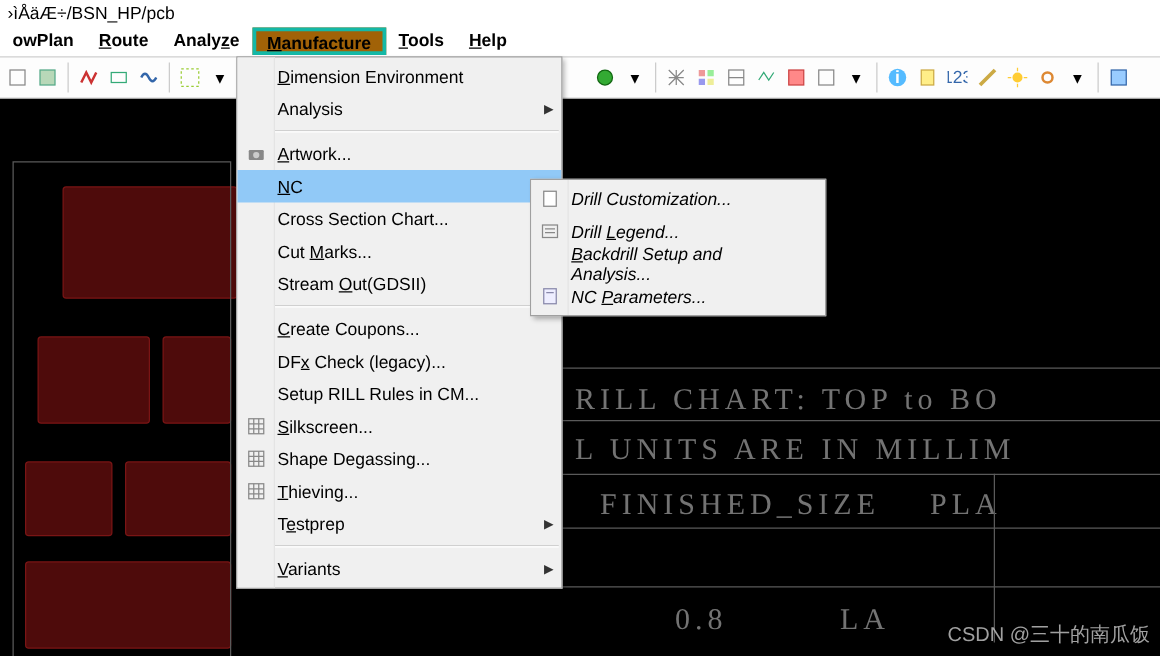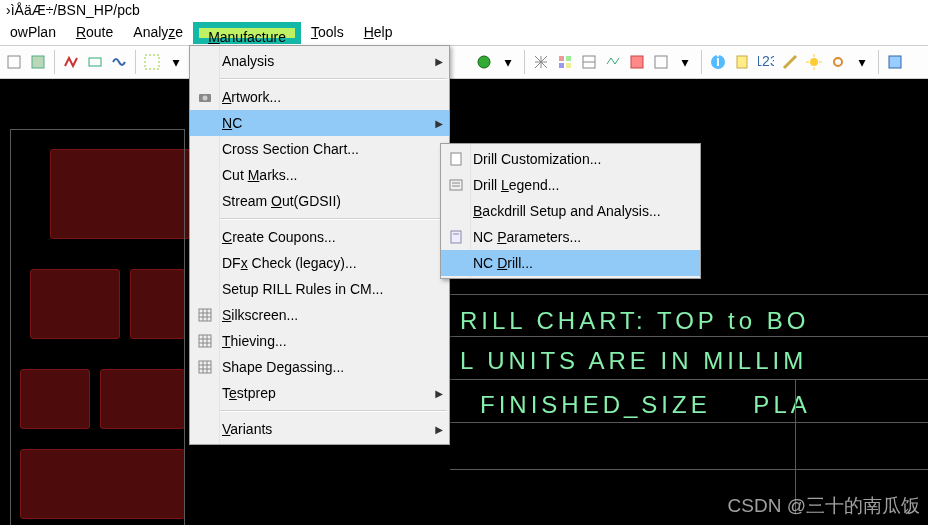--- a/index.html
+++ b/index.html
@@ -1,40 +1,40 @@
 <!DOCTYPE html>
 <html><head>
 <meta charset="utf-8">
 <style>
 * { margin:0; padding:0; box-sizing:border-box; font-family:"Segoe UI",Tahoma,sans-serif; font-size:14px; }
 body { width:928px; height:525px; background:#fff; overflow:hidden; position:relative; }
 .title { height:22px; padding:2px 6px; color:#000; }
 .menubar { height:23px; display:flex; background:#fff; border-bottom:1px solid transparent; padding-left:0; }
-.menubar .m { padding:2px 10px; cursor:default; }
-.menubar .m.sel { background:#bef264; border:6px solid #14b8a6; padding:1px 9px; }
+.menubar .m { padding:2px 10px; cursor:default;font-weight:bold; }
+.menubar .m.sel { background:#a16207; border:3px solid #14b8a6; padding:1px 9px; }
 .menubar .m span.ul { text-decoration:underline; }
 .toolbar { height:34px; border-top:1px solid #d0d0d0; border-bottom:1px solid #d0d0d0; display:flex; align-items:center; padding:0 4px; gap:4px; background:#fdfdfd; }
 .tb-ic { width:20px; height:20px; display:flex; align-items:center; justify-content:center; }
 .tb-sep { width:1px; height:24px; background:#ccc; margin:0 2px; }
 .canvas { position:absolute; left:0; top:79px; right:0; bottom:0; background:#000; overflow:hidden; }
 .pcb { position:absolute; left:0; top:30px; width:195px; height:420px; }
 .pcb .pad { position:absolute; background:#4e0b0b; border:1px solid #7a1515; border-radius:3px; }
 .dropdown { position:absolute; background:#f0f0f0; border:1px solid #a0a0a0; box-shadow:2px 2px 4px rgba(0,0,0,.3); }
 .dropdown .iconcol { position:absolute; left:0; top:0; bottom:0; width:30px; background:#f0f0f0; border-right:1px solid #e4e4e4; }
 .dropdown .items { position:relative; padding:2px 0; }
 .dropdown .row { height:26px; display:flex; align-items:center; padding-left:32px; padding-right:20px; position:relative; }
 .dropdown .row.hi { background:#91c9f7; }
 .dropdown .row .ic { position:absolute; left:5px; width:20px; height:20px; display:flex; align-items:center; justify-content:center; }
 .dropdown .row .arrow { position:absolute; right:6px; font-size:10px; color:#333; }
 .dropdown .row span.ul { text-decoration:underline; }
 .dropdown .sep { height:2px; margin:4px 2px 4px 30px; border-top:1px solid #d0d0d0; border-bottom:1px solid #fff; }
 .d1 { left:189px; top:45px; width:261px; }
-.d2 { left:440px; top:143px; width:261px; }
-.tabletext { position:absolute; color:#86efac; font-family:Liberation Sans, sans-serif; font-size:24px; letter-spacing:4px; white-space:pre; }
-.watermark { position:absolute; right:8px; bottom:6px; color:#bdbdbd; opacity:.85; font-size:19px; }
+.d2 { left:424px; top:143px; width:237px;font-style:italic; }
+.tabletext { position:absolute; color:#737373; font-family:Liberation Serif, serif; font-size:24px; letter-spacing:4px; white-space:pre; }
+.watermark { position:absolute; right:8px; bottom:6px; color:#bdbdbd; opacity:.85; font-size:16px; }
 svg { display:block; }
 </style>
 </head>
 <body>
 
 <div class="title">›ìÅäÆ÷/BSN_HP/pcb</div>
 
 <div class="menubar">
   <div class="m"><span>owPlan</span></div>
   <div class="m"><span class="ul">R</span>oute</div>
@@ -175,34 +175,38 @@
     <div class="pad" style="left:30px;top:160px;width:90px;height:70px"></div>
     <div class="pad" style="left:130px;top:160px;width:55px;height:70px"></div>
     <div class="pad" style="left:20px;top:260px;width:70px;height:60px"></div>
     <div class="pad" style="left:100px;top:260px;width:85px;height:60px"></div>
     <div class="pad" style="left:20px;top:340px;width:165px;height:70px"></div>
     <div style="position:absolute;left:10px;top:20px;width:175px;height:400px;border:1px solid #5a5a5a"></div>
   </div>
   <div class="tabletext" style="left:460px;top:228px">RILL CHART: TOP to BO</div>
   <div class="tabletext" style="left:460px;top:268px">L UNITS ARE IN MILLIM</div>
   <div class="tabletext" style="left:480px;top:312px">FINISHED_SIZE    PLA</div>
+  <div class="tabletext" style="left:480px;top:404px">      0.8         LA</div>
   <div style="position:absolute;left:450px;top:215px;right:0;height:220px;pointer-events:none">
     <div style="position:absolute;left:0;right:0;top:0;height:1px;background:#5a5a5a"></div>
     <div style="position:absolute;left:0;right:0;top:42px;height:1px;background:#5a5a5a"></div>
     <div style="position:absolute;left:0;right:0;top:85px;height:1px;background:#5a5a5a"></div>
     <div style="position:absolute;left:0;right:0;top:128px;height:1px;background:#5a5a5a"></div>
     <div style="position:absolute;left:0;right:0;top:175px;height:1px;background:#5a5a5a"></div>
     <div style="position:absolute;top:85px;bottom:0;left:345px;width:1px;background:#5a5a5a"></div>
   </div>
 </div>
 
 <div class="dropdown d1">
   <div class="iconcol"></div>
   <div class="items" id="dd1">
       <div class="row">
+        <span><span class="ul">D</span>imension Environment</span>
+      </div>
+      <div class="row">
         <span>Analysis</span>
         <span class="arrow">▶</span>
       </div>
       <div class="sep"></div>
       <div class="row">
         <span class="ic">
           <svg width="16" height="16">
             <rect x="2" y="5" width="12" height="8" rx="1" fill="#888"></rect>
             <circle cx="8" cy="9" r="2.5" fill="#ccc"></circle>
           </svg>
@@ -247,33 +251,33 @@
       <div class="row">
         <span class="ic">
           <svg width="16" height="16">
             <rect x="2" y="2" width="12" height="12" fill="none" stroke="#888"></rect>
             <line x1="2" y1="6" x2="14" y2="6" stroke="#888"></line>
             <line x1="2" y1="10" x2="14" y2="10" stroke="#888"></line>
             <line x1="6" y1="2" x2="6" y2="14" stroke="#888"></line>
             <line x1="10" y1="2" x2="10" y2="14" stroke="#888"></line>
           </svg>
         </span>
-        <span><span class="ul">T</span>hieving...</span>
+        <span>Shape Degassing...</span>
       </div>
       <div class="row">
         <span class="ic">
           <svg width="16" height="16">
             <rect x="2" y="2" width="12" height="12" fill="none" stroke="#888"></rect>
             <line x1="2" y1="6" x2="14" y2="6" stroke="#888"></line>
             <line x1="2" y1="10" x2="14" y2="10" stroke="#888"></line>
             <line x1="6" y1="2" x2="6" y2="14" stroke="#888"></line>
             <line x1="10" y1="2" x2="10" y2="14" stroke="#888"></line>
           </svg>
         </span>
-        <span>Shape Degassing...</span>
+        <span><span class="ul">T</span>hieving...</span>
       </div>
       <div class="row">
         <span>T<span class="ul">e</span>stprep</span>
         <span class="arrow">▶</span>
       </div>
       <div class="sep"></div>
       <div class="row">
         <span><span class="ul">V</span>ariants</span>
         <span class="arrow">▶</span>
       </div>
@@ -306,19 +310,16 @@
       </div>
       <div class="row">
         <span class="ic">
           <svg width="16" height="16">
             <rect x="3" y="2" width="10" height="12" fill="#eef" stroke="#88a"></rect>
             <line x1="5" y1="5" x2="11" y2="5" stroke="#88a"></line>
           </svg>
         </span>
         <span>NC <span class="ul">P</span>arameters...</span>
       </div>
-      <div class="row hi">
-        <span>NC <span class="ul">D</span>rill...</span>
-      </div>
     </div>
 </div>
 
 <div class="watermark">CSDN @三十的南瓜饭</div>
 
 </body></html>

